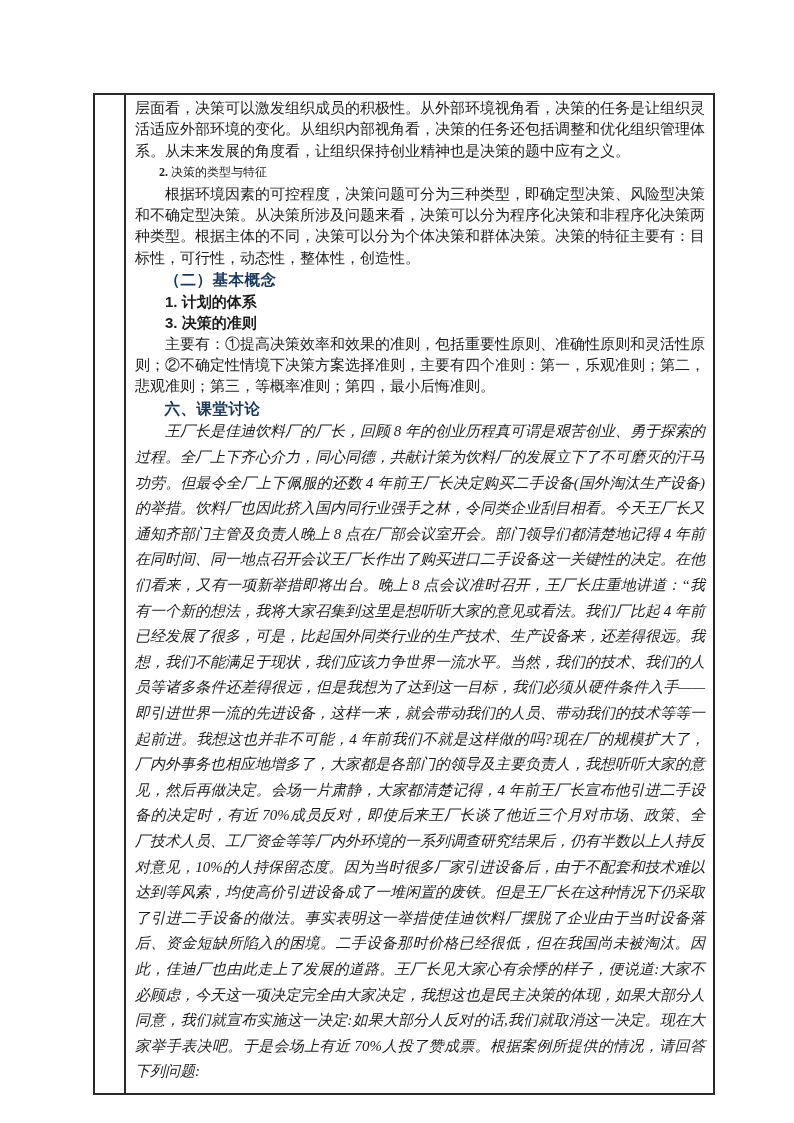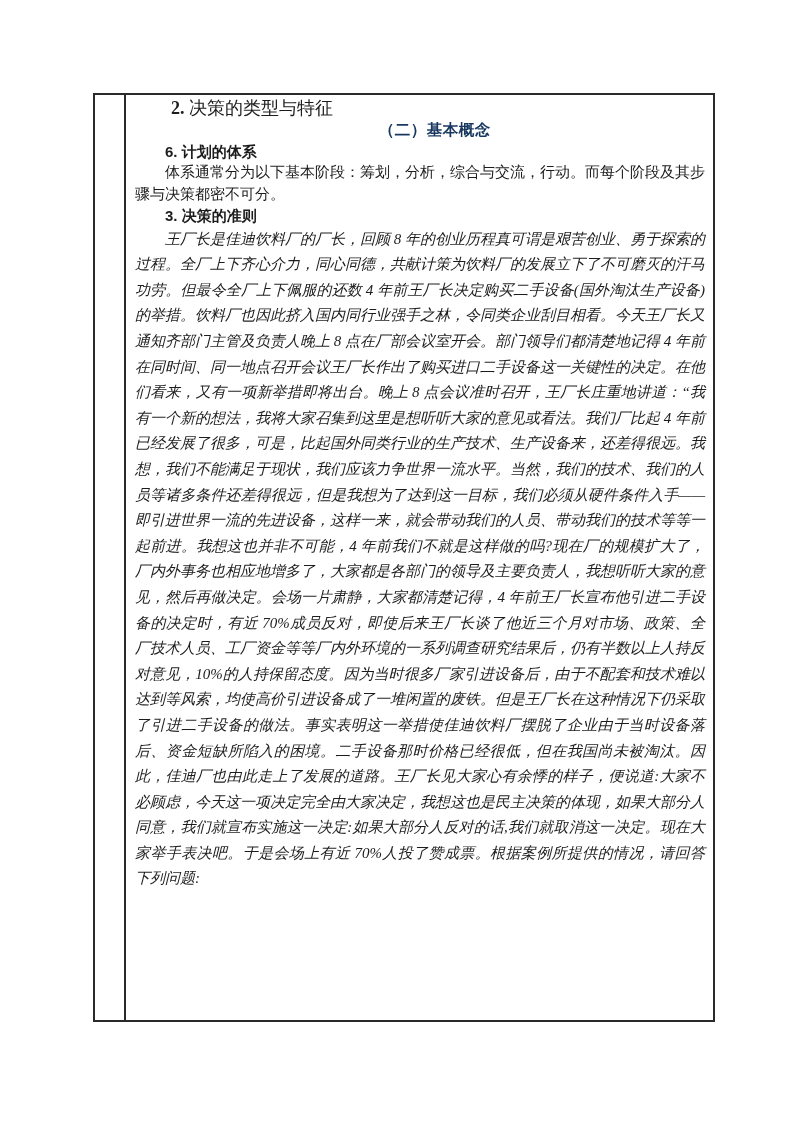--- a/index.html
+++ b/index.html
@@ -18,46 +18,48 @@
   }
   .cell{
     flex:1;box-sizing:border-box;padding:3px 8px 8px 9px;overflow:hidden;
   }
   .cell p{margin:0;}
   .p, .p-noindent{
     font-size:15px;line-height:21.4px;text-align:justify;
   }
   .p{text-indent:2em;}
   .h-num{
-    font-size:18px;line-height:21.4px;text-indent:2em;
+    font-size:12px;line-height:21.4px;text-indent:2em;
   }
   .h-num b{font-weight:bold;}
   .h-blue{
     color:#17375e;font-weight:bold;
     font-family:"Liberation Sans","DejaVu Sans",sans-serif;
     font-size:15.5px;line-height:21.6px;text-indent:1.9em;
     letter-spacing:0.5px;
-    text-align:center;
   }
   .h-bold{
     font-weight:bold;
     font-family:"Liberation Sans","DejaVu Sans",sans-serif;
     font-size:15px;line-height:21.4px;text-indent:2em;
   }
   .p-kai{
     font-size:15px;line-height:25.6px;text-indent:2em;text-align:justify;
     font-style:italic;
   }
 </style>
 </head>
 <body>
 
 <div class="doc-table">
   <div class="gutter"></div>
   <div class="cell">
+      <p class="p-noindent">层面看，决策可以激发组织成员的积极性。从外部环境视角看，决策的任务是让组织灵活适应外部环境的变化。从组织内部视角看，决策的任务还包括调整和优化组织管理体系。从未来发展的角度看，让组织保持创业精神也是决策的题中应有之义。</p>
       <p class="h-num"><b>2.</b><span> 决策的类型与特征</span></p>
+      <p class="p">根据环境因素的可控程度，决策问题可分为三种类型，即确定型决策、风险型决策和不确定型决策。从决策所涉及问题来看，决策可以分为程序化决策和非程序化决策两种类型。根据主体的不同，决策可以分为个体决策和群体决策。决策的特征主要有：目标性，可行性，动态性，整体性，创造性。</p>
       <p class="h-blue">（二）基本概念</p>
-      <p class="h-bold">6. 计划的体系</p>
-      <p class="p">体系通常分为以下基本阶段：筹划，分析，综合与交流，行动。而每个阶段及其步骤与决策都密不可分。</p>
+      <p class="h-bold">1. 计划的体系</p>
       <p class="h-bold">3. 决策的准则</p>
+      <p class="p">主要有：①提高决策效率和效果的准则，包括重要性原则、准确性原则和灵活性原则；②不确定性情境下决策方案选择准则，主要有四个准则：第一，乐观准则；第二，悲观准则；第三，等概率准则；第四，最小后悔准则。</p>
+      <p class="h-blue">六、课堂讨论</p>
       <p class="p-kai">王厂长是佳迪饮料厂的厂长，回顾 8 年的创业历程真可谓是艰苦创业、勇于探索的过程。全厂上下齐心介力，同心同德，共献计策为饮料厂的发展立下了不可磨灭的汗马功劳。但最令全厂上下佩服的还数 4 年前王厂长决定购买二手设备(国外淘汰生产设备)的举措。饮料厂也因此挤入国内同行业强手之林，令同类企业刮目相看。今天王厂长又通知齐部门主管及负责人晚上 8 点在厂部会议室开会。部门领导们都清楚地记得 4 年前在同时间、同一地点召开会议王厂长作出了购买进口二手设备这一关键性的决定。在他们看来，又有一项新举措即将出台。晚上 8 点会议准时召开，王厂长庄重地讲道：“我有一个新的想法，我将大家召集到这里是想听听大家的意见或看法。我们厂比起 4 年前已经发展了很多，可是，比起国外同类行业的生产技术、生产设备来，还差得很远。我想，我们不能满足于现状，我们应该力争世界一流水平。当然，我们的技术、我们的人员等诸多条件还差得很远，但是我想为了达到这一目标，我们必须从硬件条件入手——即引进世界一流的先进设备，这样一来，就会带动我们的人员、带动我们的技术等等一起前进。我想这也并非不可能，4 年前我们不就是这样做的吗?现在厂的规模扩大了，厂内外事务也相应地增多了，大家都是各部门的领导及主要负责人，我想听听大家的意见，然后再做决定。会场一片肃静，大家都清楚记得，4 年前王厂长宣布他引进二手设备的决定时，有近 70%成员反对，即使后来王厂长谈了他近三个月对市场、政策、全厂技术人员、工厂资金等等厂内外环境的一系列调查研究结果后，仍有半数以上人持反对意见，10%的人持保留态度。因为当时很多厂家引进设备后，由于不配套和技术难以达到等风索，均使高价引进设备成了一堆闲置的废铁。但是王厂长在这种情况下仍采取了引进二手设备的做法。事实表明这一举措使佳迪饮料厂摆脱了企业由于当时设备落后、资金短缺所陷入的困境。二手设备那时价格已经很低，但在我国尚未被淘汰。因此，佳迪厂也由此走上了发展的道路。王厂长见大家心有余悸的样子，便说道:大家不必顾虑，今天这一项决定完全由大家决定，我想这也是民主决策的体现，如果大部分人同意，我们就宣布实施这一决定:如果大部分人反对的话,我们就取消这一决定。现在大家举手表决吧。于是会场上有近 70%人投了赞成票。根据案例所提供的情况，请回答下列问题:</p>
     </div>
 </div>
 
 </body></html>

